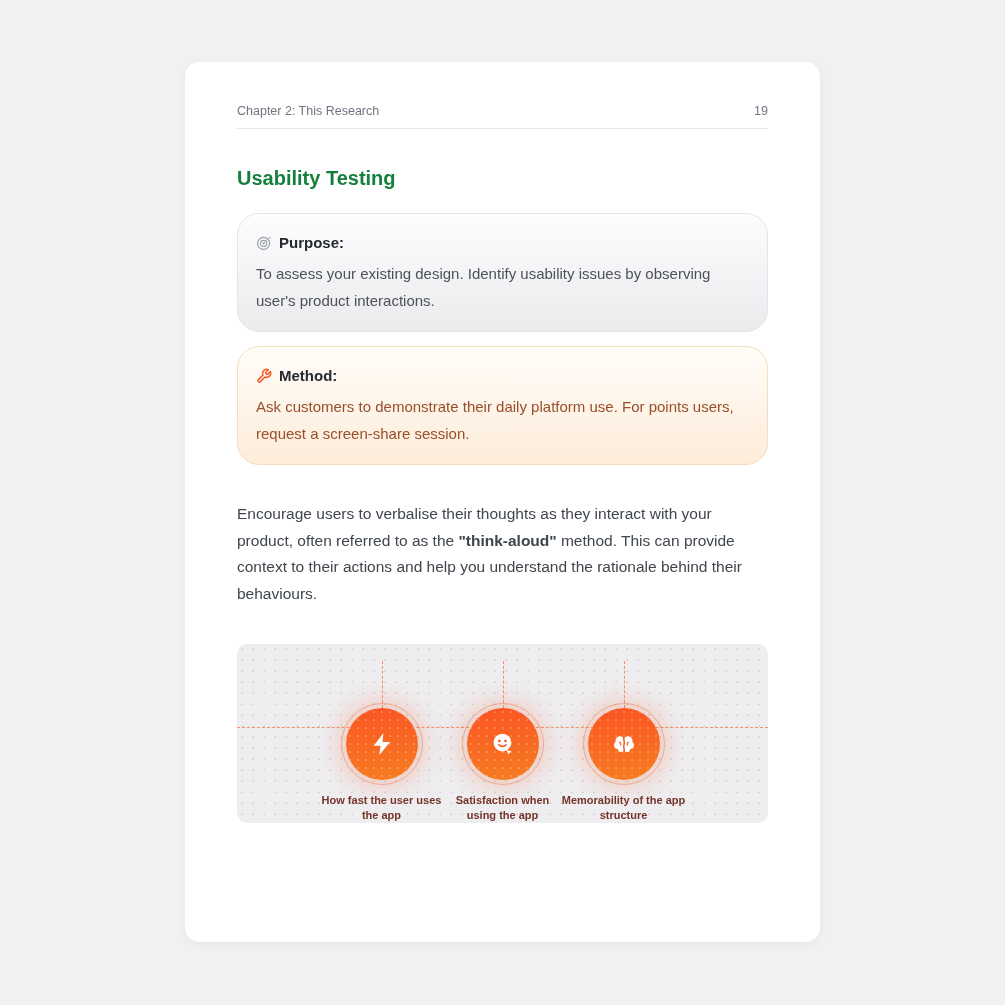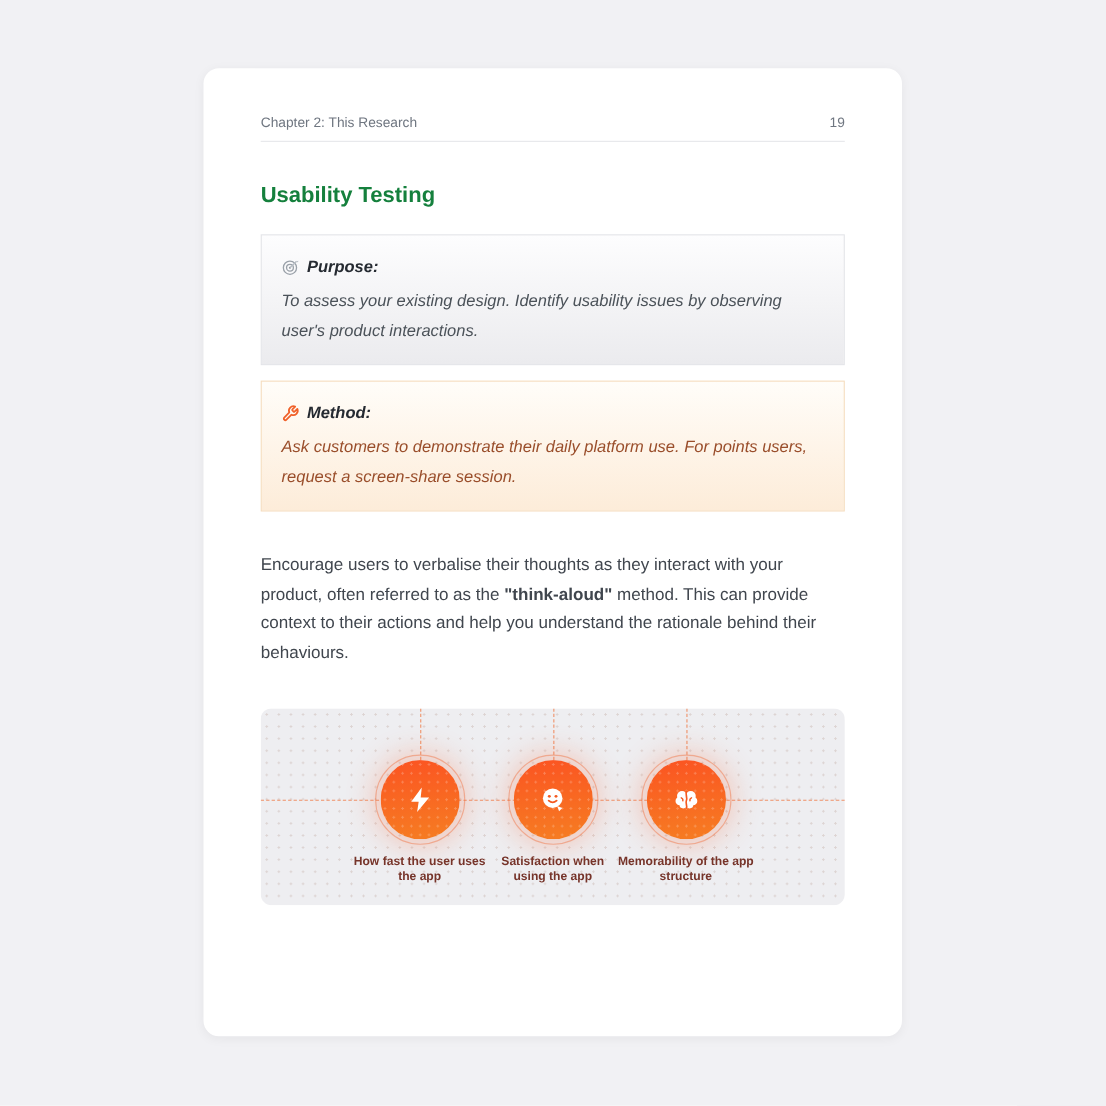--- a/index.html
+++ b/index.html
@@ -28,25 +28,24 @@
     border-bottom: 1px solid #e6e7ea;
   }
   .section-heading {
     margin-top: 38px;
     color: #15803d;
     font-size: 20px;
     font-weight: 700;
   }
   .callout {
     margin-top: 23px;
-    border-radius: 0;
+    border-radius: 22px;
     padding: 15px 18px 17px 18px;
     font-size: 15px;
     line-height: 1.8;
-    font-style: italic;
   }
   .callout.purpose {
     background: linear-gradient(180deg, #fdfdfe 0%, #ebebee 100%);
     border: 1px solid #e3e4e8;
   }
   .callout.method {
     margin-top: 14px;
     background: linear-gradient(180deg, #fffdf9 0%, #fdecd9 100%);
     border: 1px solid #f6dcbd;
   }
@@ -72,20 +71,21 @@
     position: relative;
     margin-top: 36px;
     height: 179px;
     border-radius: 10px;
     background-color: #eeeef1;
     background-image: radial-gradient(rgba(150,105,85,0.20) 1px, transparent 1px);
     background-size: 11px 11px;
     overflow: hidden;
     display: flex;
     justify-content: center;
+    align-items: flex-end;
   }
   .guide-h {
     position: absolute;
     left: 0; right: 0; top: 83px;
     border-top: 1px dashed #ef9168;
   }
   .metric-col {
     position: relative;
     width: 121px;
     padding-top: 47px;

